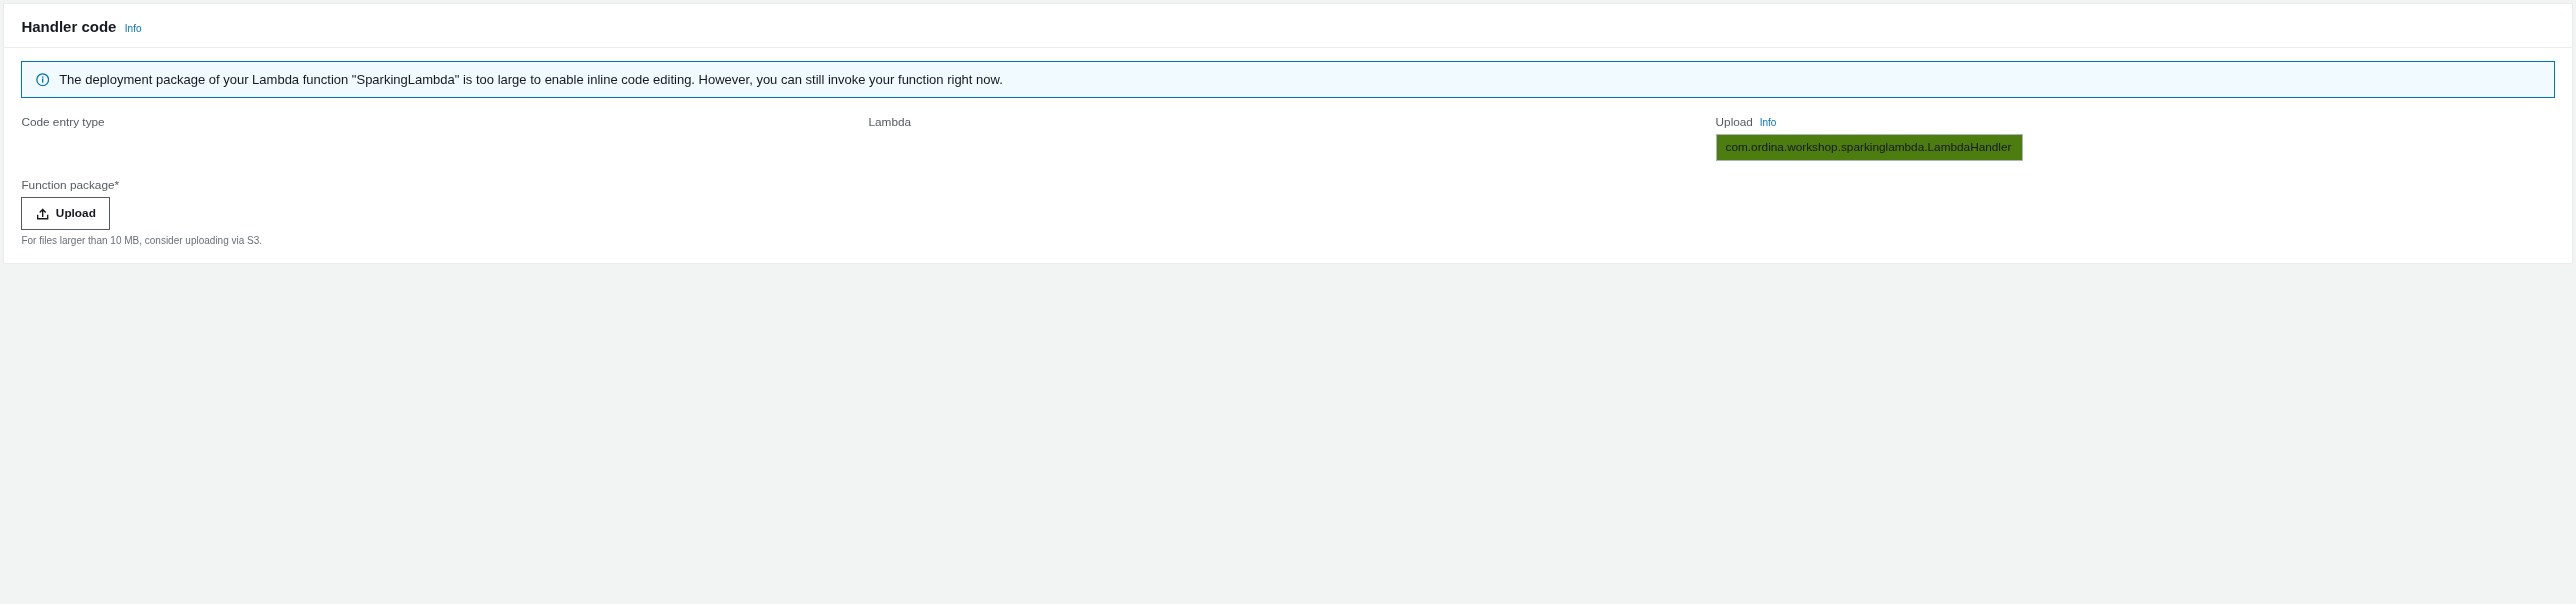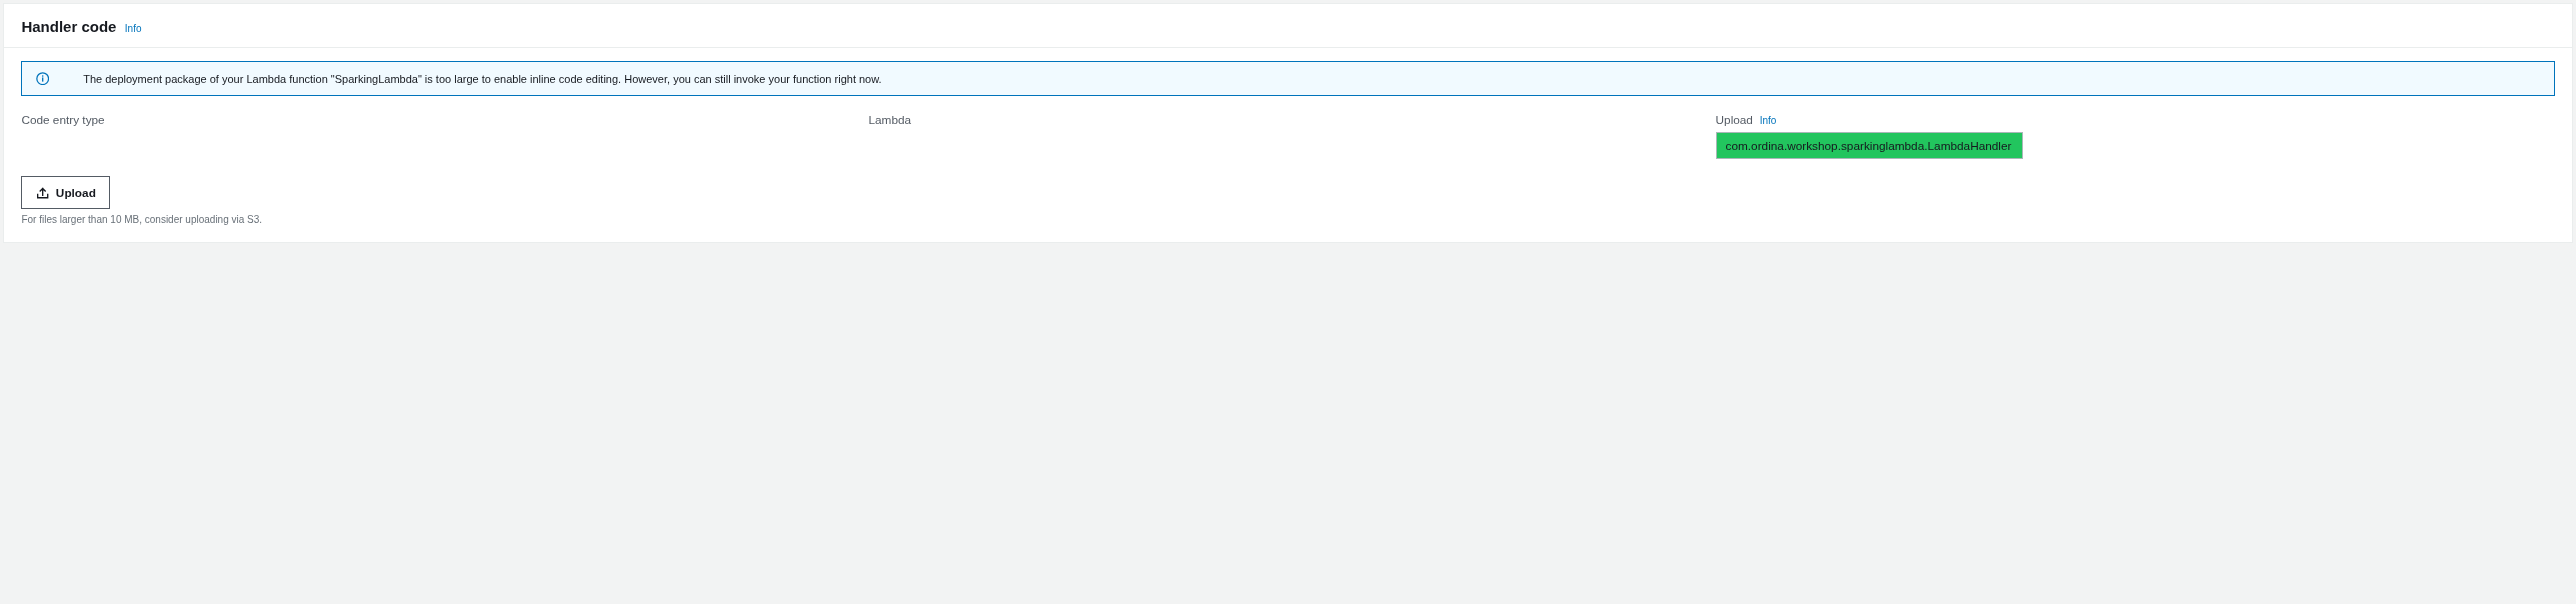--- a/index.html
+++ b/index.html
@@ -49,22 +49,21 @@
       gap: 10px;
       margin-bottom: 17px;
     }
     .alert-icon {
       width: 13.4px;
       height: 13.4px;
       flex-shrink: 0;
     }
     .alert-text {
       color: #16191f;
-      font-size: 11px;
-      margin-left: 24px;
+      font-size: 13px;
     }
     .form-row {
       display: flex;
       gap: 8px;
       margin-bottom: 17px;
     }
     .form-col {
       flex: 1;
       min-width: 0;
     }
@@ -100,21 +99,21 @@
       right: 8.4px;
       top: 50%;
       transform: translateY(-50%);
       pointer-events: none;
     }
     .text-input {
       width: 307px;
       max-width: 100%;
       height: 27px;
       border: 0.8px solid #aab7b8;
-      background: #22c55e;
+      background: #4d7c0f;
       padding: 0 9px;
       font-size: 11.8px;
       color: #16191f;
       font-family: inherit;
     }
     .upload-section {
       margin-top: 3.4px;
     }
     .upload-button {
       display: inline-flex;
@@ -177,20 +176,23 @@
         <div class="form-label-row">
           <span class="form-label">Upload</span>
           <a class="info-link">Info</a>
         </div>
         <input type="text" class="text-input" value="com.ordina.workshop.sparkinglambda.LambdaHandler" style="">
       </div>
 
     </div>
 
     <div class="upload-section">
+      <div class="form-label-row">
+        <span class="form-label">Function package*</span>
+      </div>
       <button class="upload-button">
         <svg class="upload-icon" viewBox="0 0 16 16" fill="none">
           <path d="M8 11 L8 3 M8 3 L5 6 M8 3 L11 6" stroke="#16191f" stroke-width="1.6" stroke-linecap="square"></path>
           <path d="M2 10 L2 14 L14 14 L14 10" stroke="#16191f" stroke-width="1.6" stroke-linecap="square" fill="none"></path>
         </svg>
         <span>Upload</span>
       </button>
       <div class="hint-text">For files larger than 10 MB, consider uploading via S3.</div>
     </div>
 

